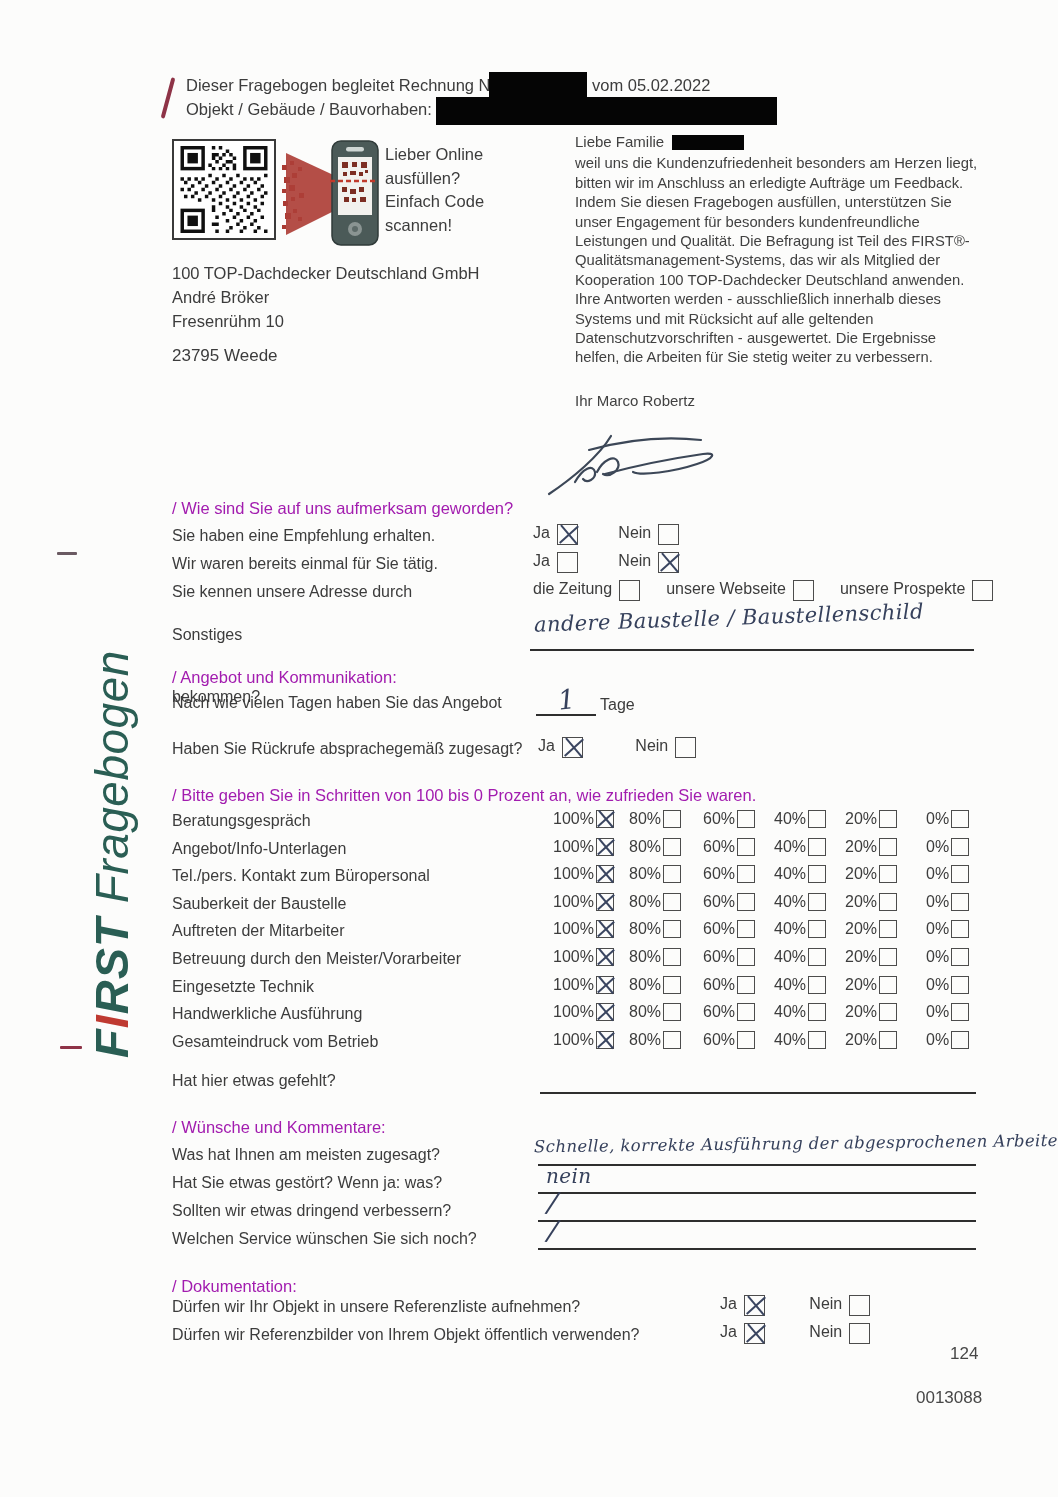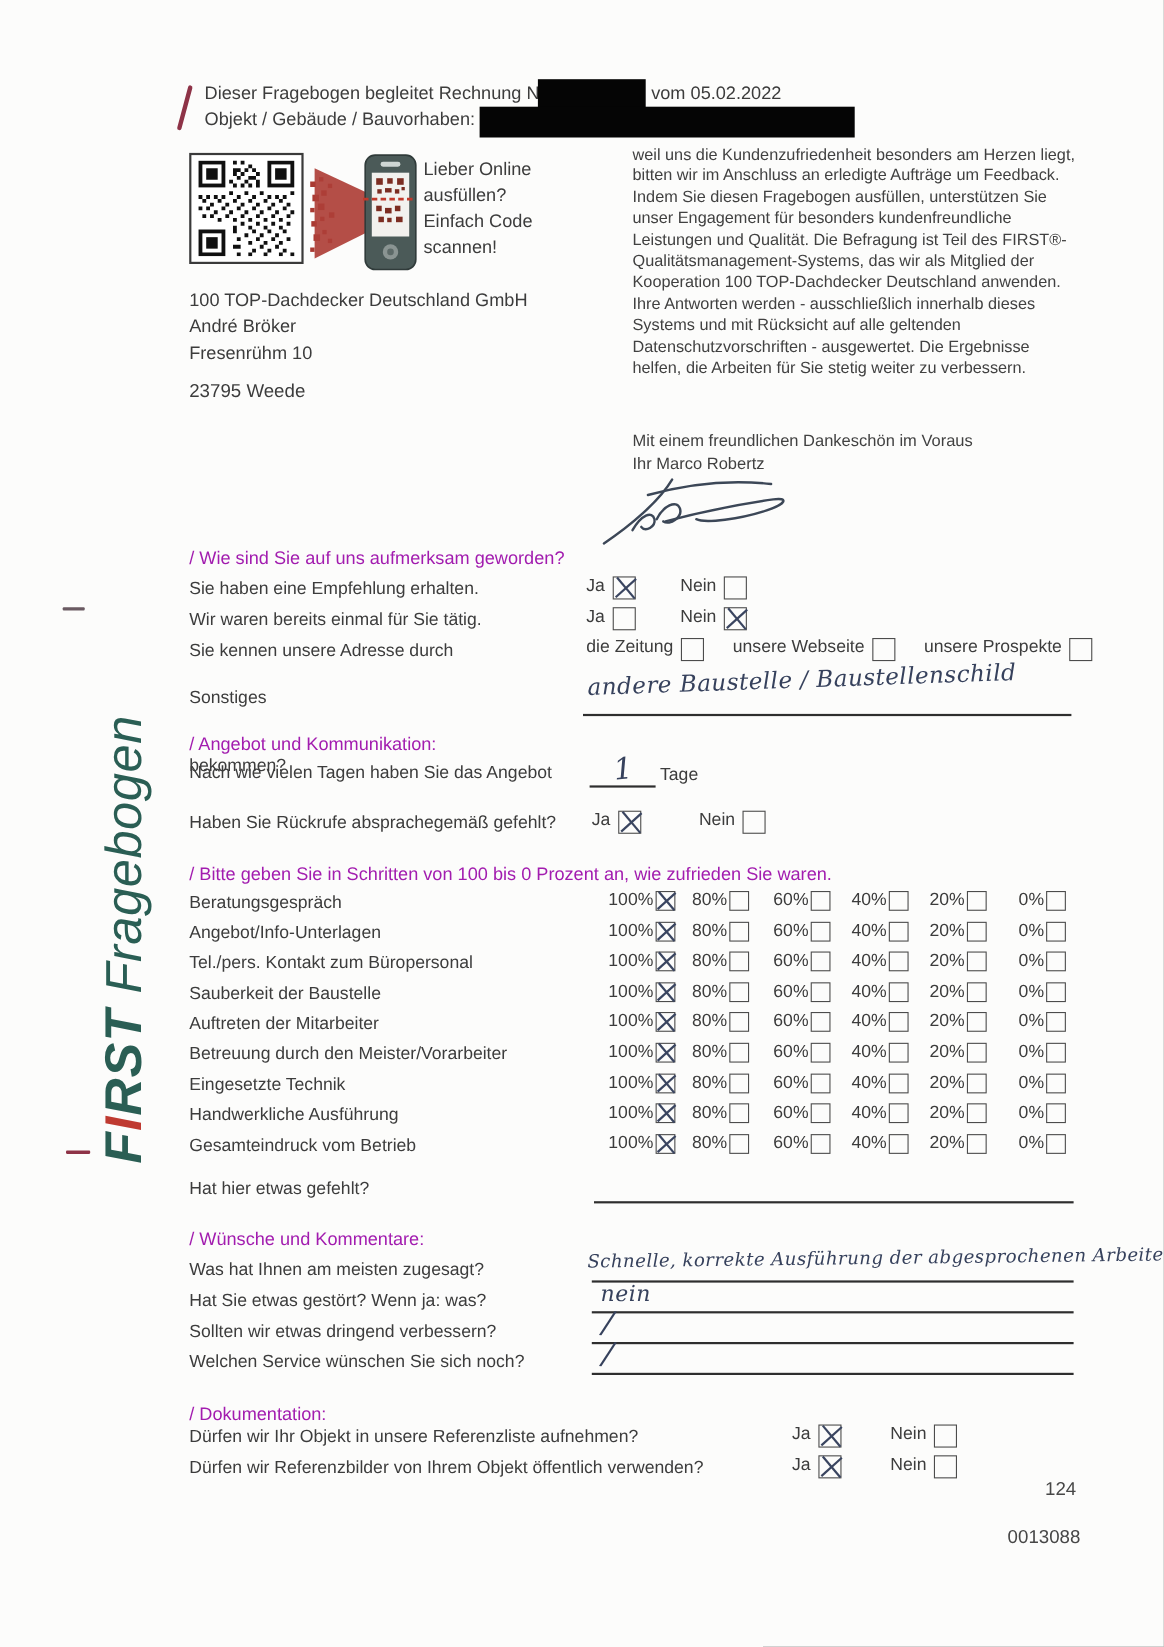--- a/index.html
+++ b/index.html
@@ -125,24 +125,27 @@
   </div>
 
   <div class="abs lbl" style="left:172px;top:261px;font-size:16.5px;line-height:24px;">
     <div>100 TOP-Dachdecker Deutschland GmbH</div>
     <div>André Bröker</div>
     <div>Fresenrühm 10</div>
   </div>
   <div class="abs lbl" style="left:172px;top:346px;font-size:17px;">23795 Weede</div>
 
   <div class="abs small" style="left:575px;top:132px;width:404px;">
+    <div style="font-size:15px;margin-bottom:3px;">
+      <span>Liebe Familie</span>
+      <span class="redact" style="display:inline-block;width:72px;height:15px;vertical-align:-3px;margin-left:4px;"></span>
+    </div>
     <div>weil uns die Kundenzufriedenheit besonders am Herzen liegt, bitten wir im Anschluss an erledigte Aufträge um Feedback. Indem Sie diesen Fragebogen ausfüllen, unterstützen Sie unser Engagement für besonders kundenfreundliche Leistungen und Qualität. Die Befragung ist Teil des FIRST®-Qualitätsmanagement-Systems, das wir als Mitglied der Kooperation 100 TOP-Dachdecker Deutschland anwenden. Ihre Antworten werden - ausschließlich innerhalb dieses Systems und mit Rücksicht auf alle geltenden Datenschutzvorschriften - ausgewertet. Die Ergebnisse helfen, die Arbeiten für Sie stetig weiter zu verbessern.</div>
   </div>
   <div class="abs small" style="left:575px;top:390px;font-size:15px;line-height:21px;">
-    <div>Mit einem freundlichen Dankeschön im Voraus</div>
     <div>Ihr Marco Robertz</div>
   </div>
 
   <div class="abs" style="left:545px;top:426px;">
     <svg width="190" height="75" viewBox="0 0 190 75">
       <g fill="none" stroke="#3c4757" stroke-width="2.2" stroke-linecap="round">
         <path d="M4 68 C 28 52, 54 30, 66 10"></path>
         <path d="M30 56 C 38 42, 48 38, 50 46 C 51 53, 42 58, 38 53"></path>
         <path d="M52 46 C 58 34, 70 28, 73 36 C 76 44, 64 52, 58 48"></path>
         <path d="M60 48 C 90 40, 130 32, 158 28 C 172 26, 170 32, 152 38 C 128 46, 96 50, 88 46"></path>
@@ -200,21 +203,21 @@
   <div class="abs lbl" style="left:172px;top:626px;">Sonstiges</div>
   <div class="abs hand" style="left:534px;top:606px;font-size:21px;transform:rotate(-2deg);">andere Baustelle / Baustellenschild</div>
   <div class="abs wline" style="left:530px;top:649px;width:444px;"></div>
 
   <div class="abs h" style="left:172px;top:668px;">/ Angebot und Kommunikation:</div>
   <div class="abs lbl" style="left:172px;top:694px;">Nach wie vielen Tagen haben Sie das Angebot</div>
   <div class="abs lbl" style="left:172px;top:688px;">bekommen?</div>
   <div class="abs hand" style="left:558px;top:684px;font-size:27px;transform:rotate(-6deg);">1</div>
   <div class="abs wline" style="left:536px;top:714px;width:60px;"></div>
   <div class="abs lbl" style="left:600px;top:696px;">Tage</div>
-  <div class="abs lbl" style="left:172px;top:740px;">Haben Sie Rückrufe absprachegemäß gefehlt?</div>
+  <div class="abs lbl" style="left:172px;top:740px;">Haben Sie Rückrufe absprachegemäß zugesagt?</div>
   <div class="abs" style="left:538px;top:737px;">
     <span class="grp">
         <span class="lbl">Ja</span>
       <span class="box">
           <span class="mark" style="visibility: visible;"></span>
         </span>
       </span>
     <span class="grp" style="margin-left:48px;">
         <span class="lbl">Nein</span>
       <span class="box"></span>

